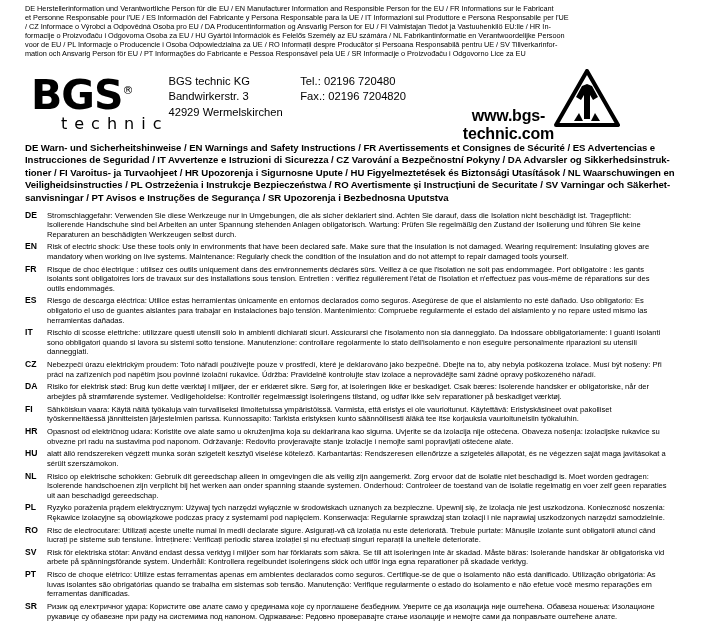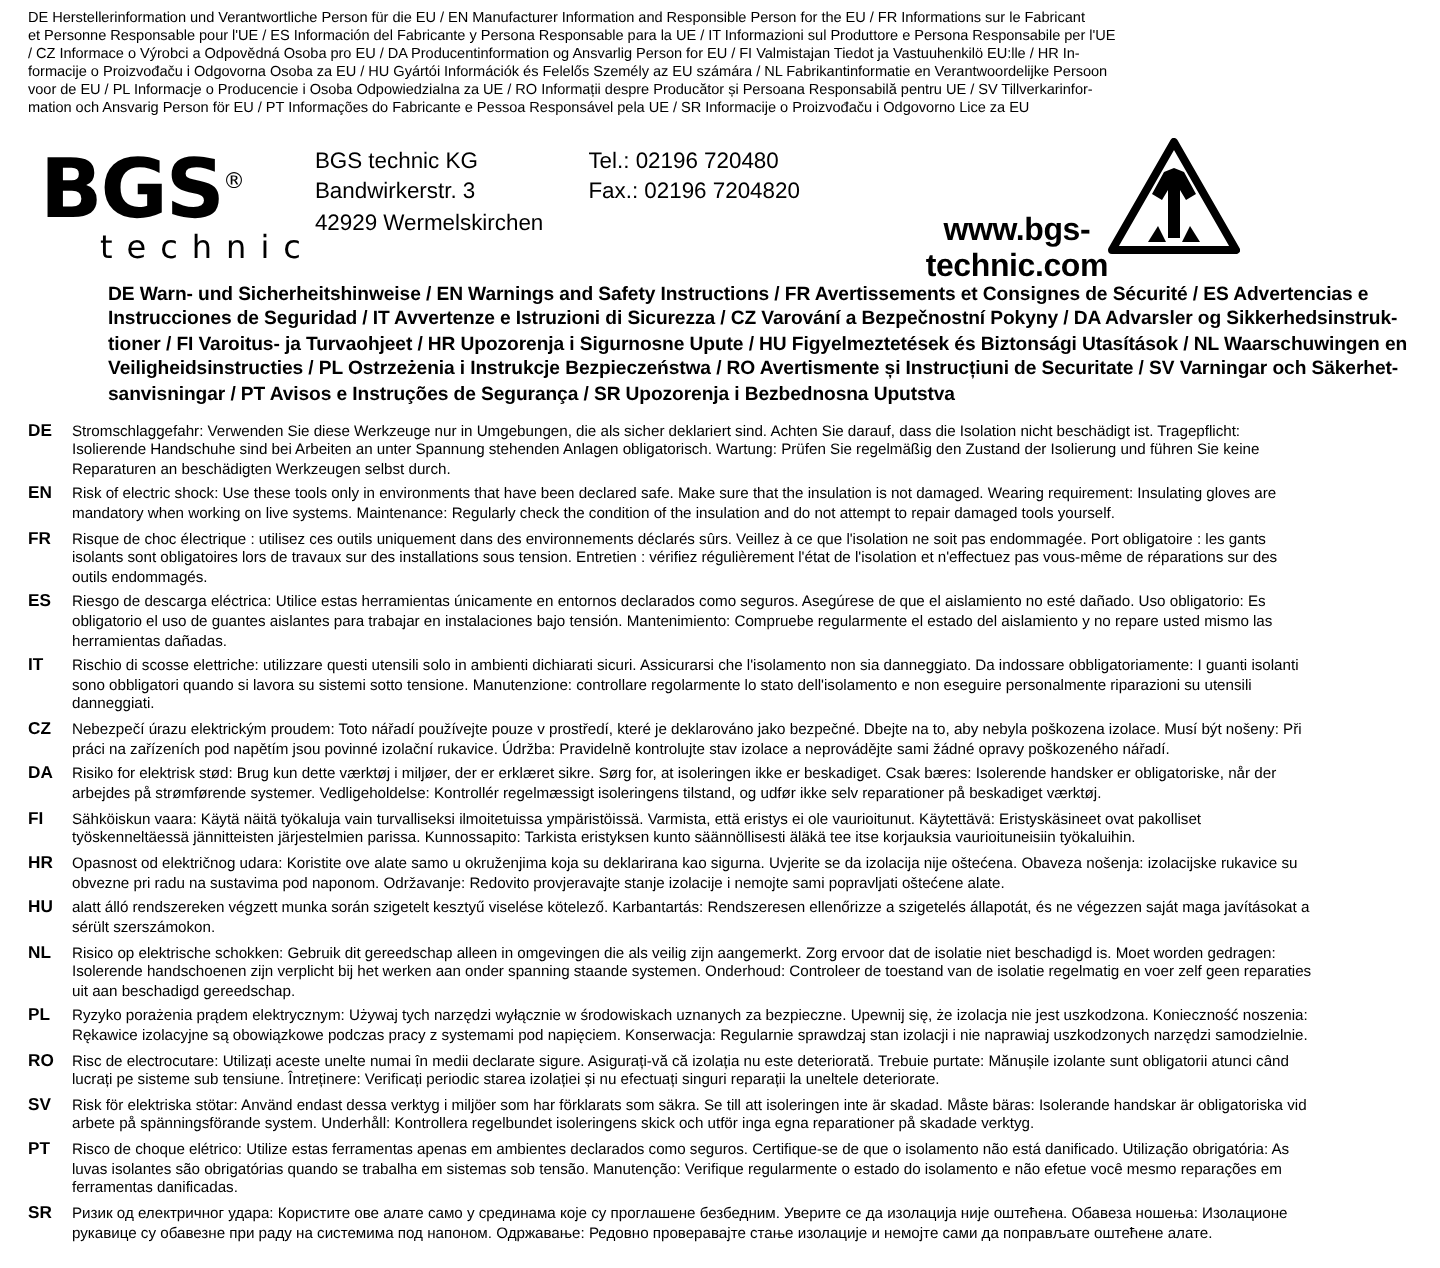--- a/index.html
+++ b/index.html
@@ -5,21 +5,21 @@
   * { box-sizing: border-box; }
   html, body { margin:0; padding:0; }
   body {
     width: 720px;
     height: 634px;
     background: #ffffff;
     font-family: "Liberation Sans", sans-serif;
     color: #000000;
     overflow: hidden;
   }
-  .page { width:632px; height:634px; padding: 2px 6px 0 12px; position:relative; }
+  .page { width:632px; height:634px; padding: 2px 6px 0 23px; position:relative; }
 
   
   .resp-block {
     font-size: 7.3px;
     line-height: 9.1px;
     letter-spacing: -0.02px;
     padding: 2px 2px 0 2px;
     margin-bottom: 2px;
   }
   .resp-block .line { white-space: nowrap; }
@@ -72,21 +72,21 @@
   .warn-tri { width: 66px; height: 58px; }
 
   
   .heads {
     font-size: 9.6px;
     font-weight: bold;
     line-height: 12.6px;
     padding: 5px 2px 4px 2px;
     letter-spacing: -0.05px;
   }
-  .heads .line { white-space: nowrap; margin-left: 40px; }
+  .heads .line { white-space: nowrap; }
 
   
   .rows { padding: 2px 2px 0 2px; }
   .row { display: flex; align-items: flex-start; margin-bottom: 3.2px; }
   .code {
     width: 22px;
     flex: 0 0 22px;
     font-size: 8.6px;
     font-weight: bold;
     line-height: 9.6px;

